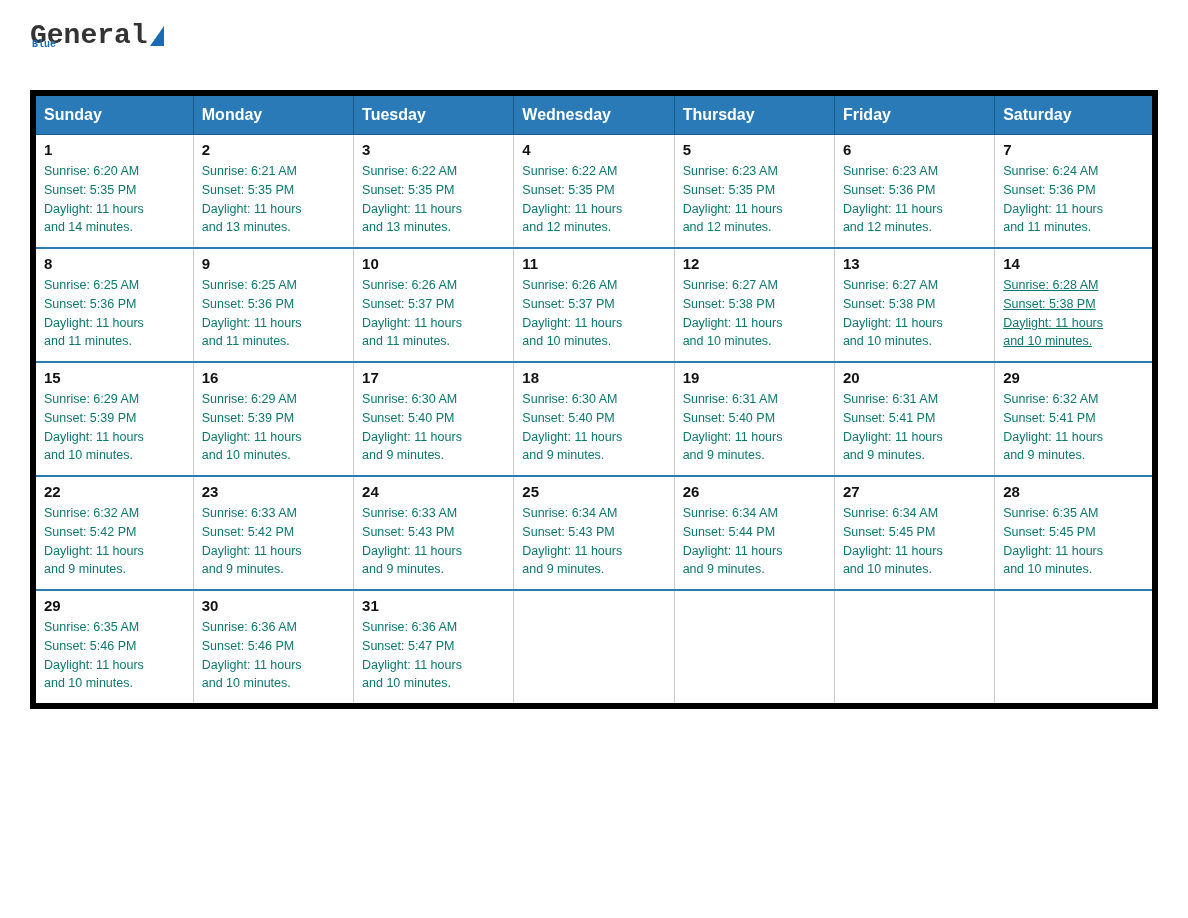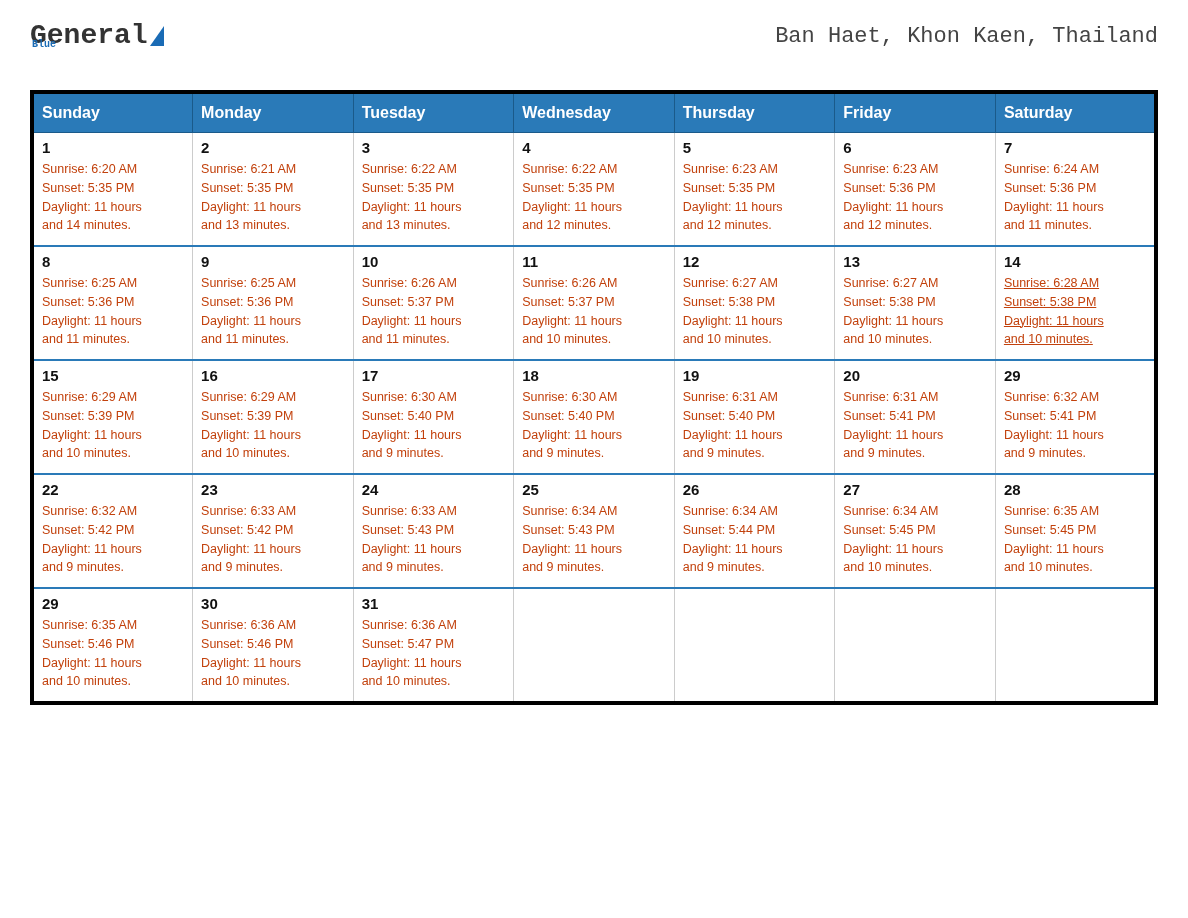--- a/index.html
+++ b/index.html
@@ -56,21 +56,21 @@
       line-height: 1.1;
     }
     .location-title {
       font-size: 22px;
       color: #444;
       margin-top: 4px;
     }
     .calendar-table {
       width: 100%;
       border-collapse: collapse;
-      border: 4px solid #000000;
+      border: 6px solid #000000;
       margin-top: 40px;
     }
     .calendar-table th {
       background-color: #2a7ab8;
       color: #fff;
       font-size: 16px;
       font-weight: bold;
       padding: 10px 8px;
       text-align: left;
       border: 1px solid #1a5a8a;
@@ -89,21 +89,21 @@
     }
     .day-number {
       font-size: 15px;
       font-weight: bold;
       color: #111;
       margin-bottom: 4px;
       display: block;
     }
     .day-info {
       font-size: 12.5px;
-      color: #c2410c;
+      color: #0f766e;
       line-height: 1.5;
     }
     .empty-cell {
       background: #fff;
     }
   </style>
 </head>
 <body>
 
 <div class="header-area">
@@ -111,21 +111,20 @@
     <div class="logo-text">
       <span class="logo-general">General</span>
       <span class="logo-triangle"></span>
       <br>
     </div>
     <div style="display:flex; align-items:center; margin-top:-8px;">
       <span class="logo-underline">Blue</span>
     </div>
   </div>
   <div class="title-area">
-    <div class="location-title">Ban Haet, Khon Kaen, Thailand</div>
   </div>
 </div>
 
 <table class="calendar-table">
   <thead>
     <tr>
       <th>Sunday</th>
       <th>Monday</th>
       <th>Tuesday</th>
       <th>Wednesday</th>

